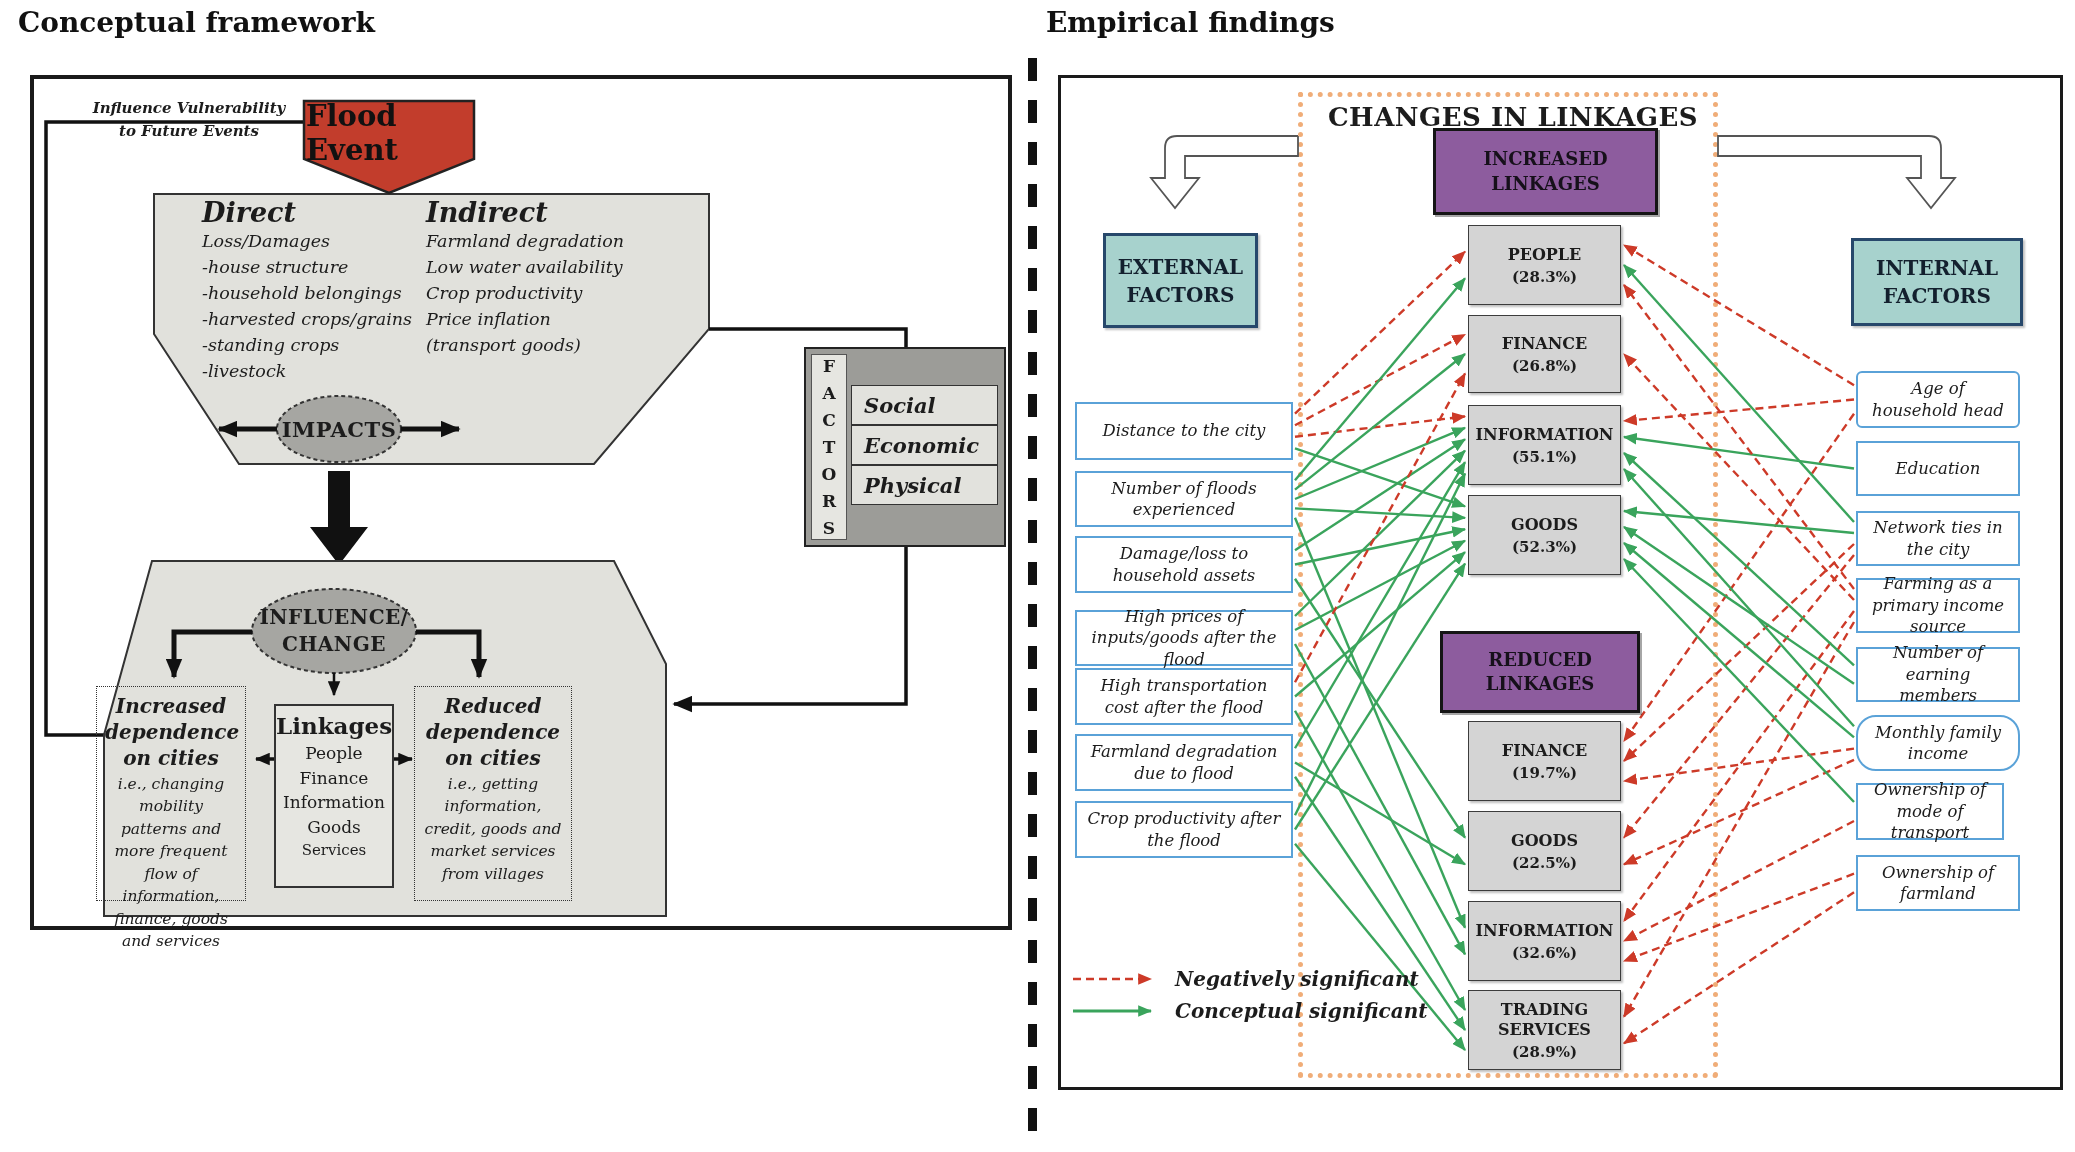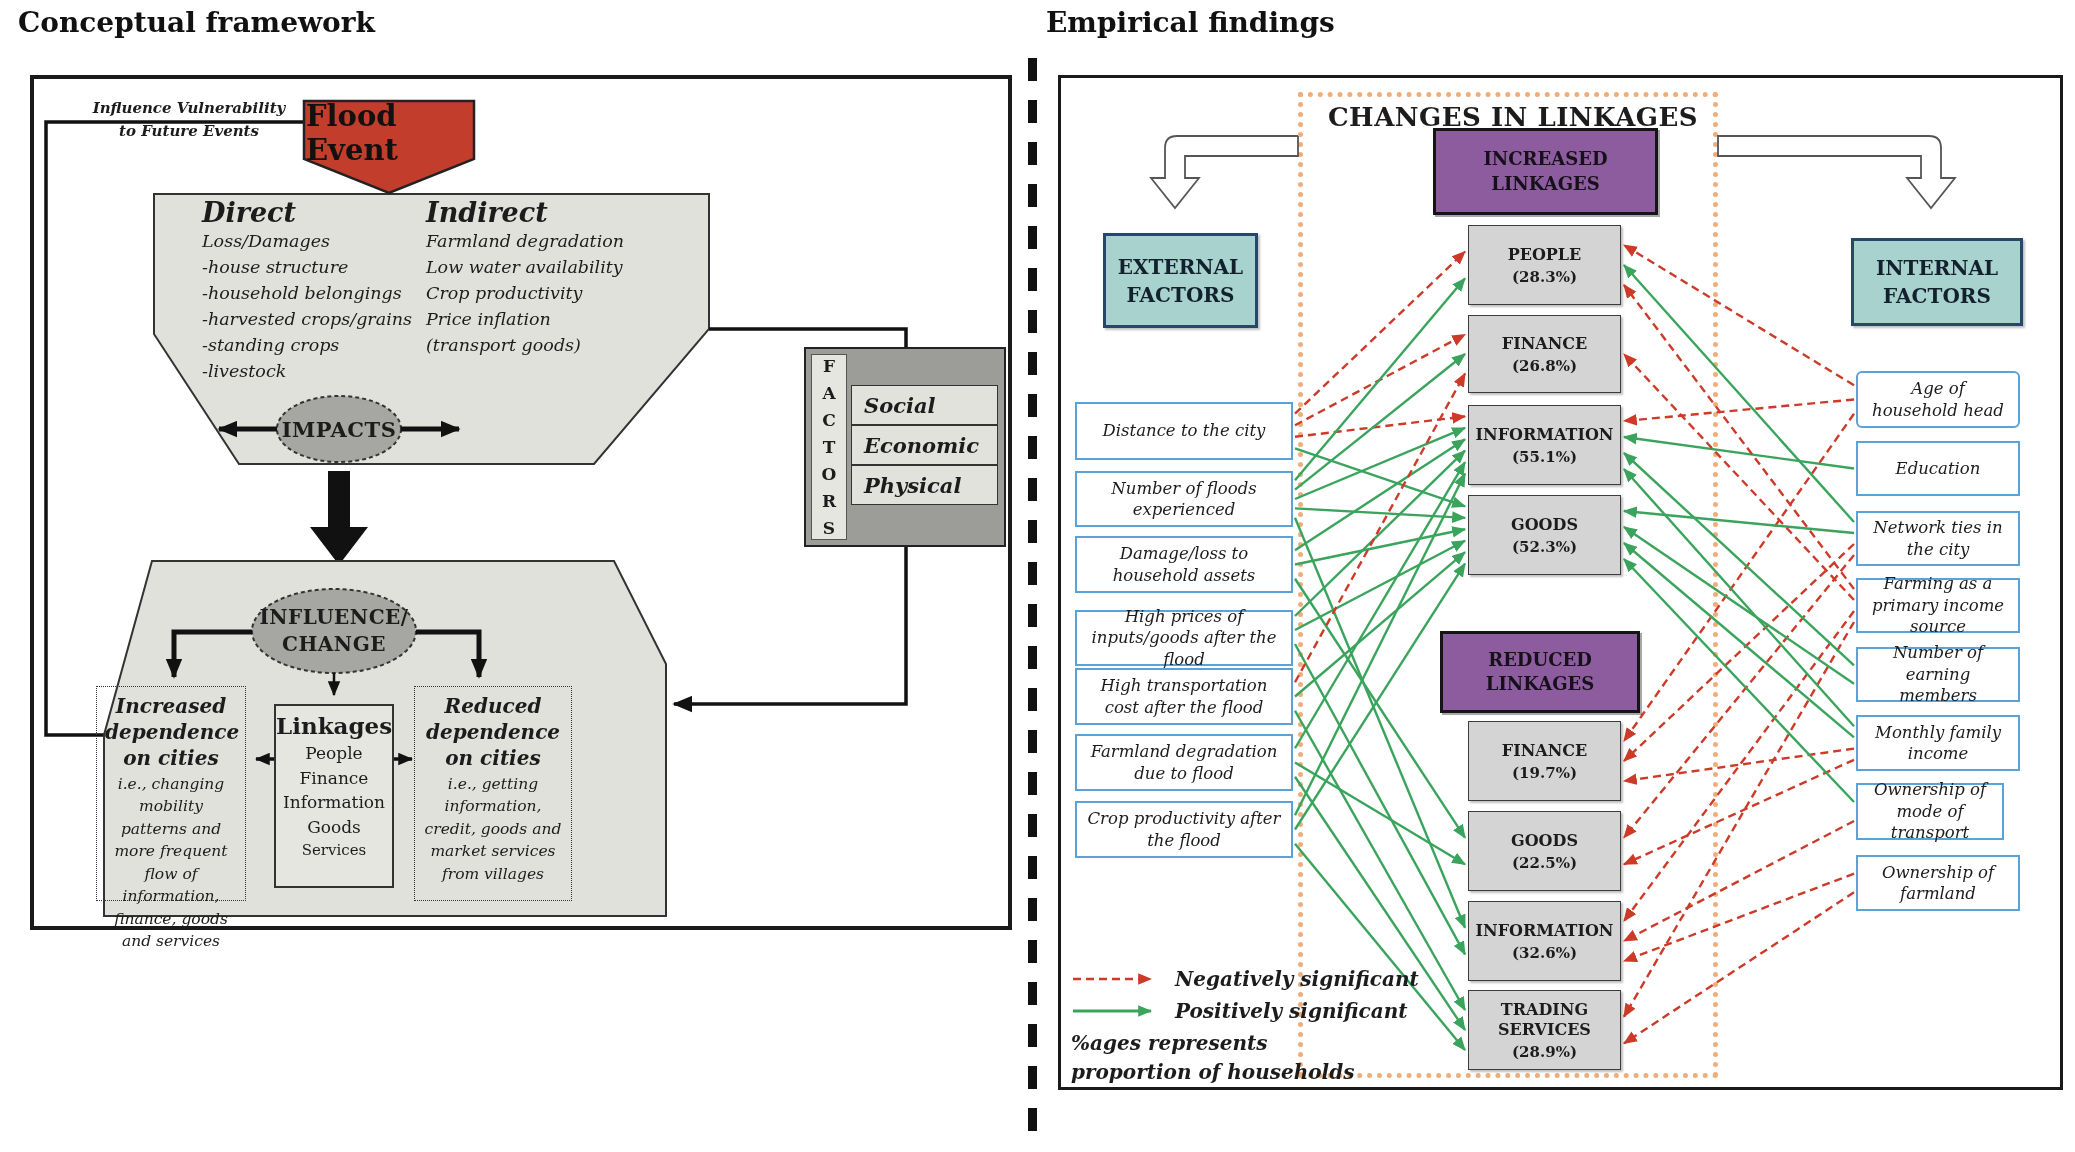--- a/index.html
+++ b/index.html
@@ -264,32 +264,31 @@
   <div class="fbox" style="left:14px;top:524px;width:218px;height:56px;margin-top:8px;">High prices of inputs/goods after the flood</div>
   <div class="fbox" style="left:14px;top:590px;width:218px;height:57px;">High transportation cost after the flood</div>
   <div class="fbox" style="left:14px;top:656px;width:218px;height:57px;">Farmland degradation due to flood</div>
   <div class="fbox" style="left:14px;top:723px;width:218px;height:57px;">Crop productivity after the flood</div>
 
   <div class="fbox" style="left:795px;top:293px;width:164px;height:57px;border-radius:6px;">Age of household head</div>
   <div class="fbox" style="left:795px;top:363px;width:164px;height:55px;">Education</div>
   <div class="fbox" style="left:795px;top:433px;width:164px;height:55px;">Network ties in the city</div>
   <div class="fbox" style="left:795px;top:500px;width:164px;height:55px;">Farming as a primary income source</div>
   <div class="fbox" style="left:795px;top:569px;width:164px;height:55px;">Number of earning members</div>
-  <div class="fbox" style="left:795px;top:637px;width:164px;height:56px;">Monthly family income</div>
+  <div class="fbox" style="left:795px;top:637px;width:164px;height:56px;border-radius:20px;">Monthly family income</div>
   <div class="fbox" style="left:795px;top:705px;width:148px;height:57px;">Ownership of mode of transport</div>
   <div class="fbox" style="left:795px;top:777px;width:164px;height:56px;">Ownership of farmland</div>
 
   <div class="legend" style="left:10px;top:885px;">
     <div class="legrow">
       <svg width="92" height="14" style="position:static;">
           <line x1="2" y1="7" x2="80" y2="7" stroke="#cd3a28" stroke-width="2.5" stroke-dasharray="8 5" marker-end="url(#hn)"></line>
         </svg>
       <span class="t">Negatively significant</span>
     </div>
     <div class="legrow">
       <svg width="92" height="14" style="position:static;">
           <line x1="2" y1="7" x2="80" y2="7" stroke="#3aa45c" stroke-width="3" marker-end="url(#hp)"></line>
         </svg>
-      <span class="t">Positively significant</span>
-    </div>
-    <div class="legnote" style="width:300px;">%ages represents proportion of households</div>
+      <span class="t">Conceptual significant</span>
+    </div>
   </div>
 </div>
 
 </body></html>

